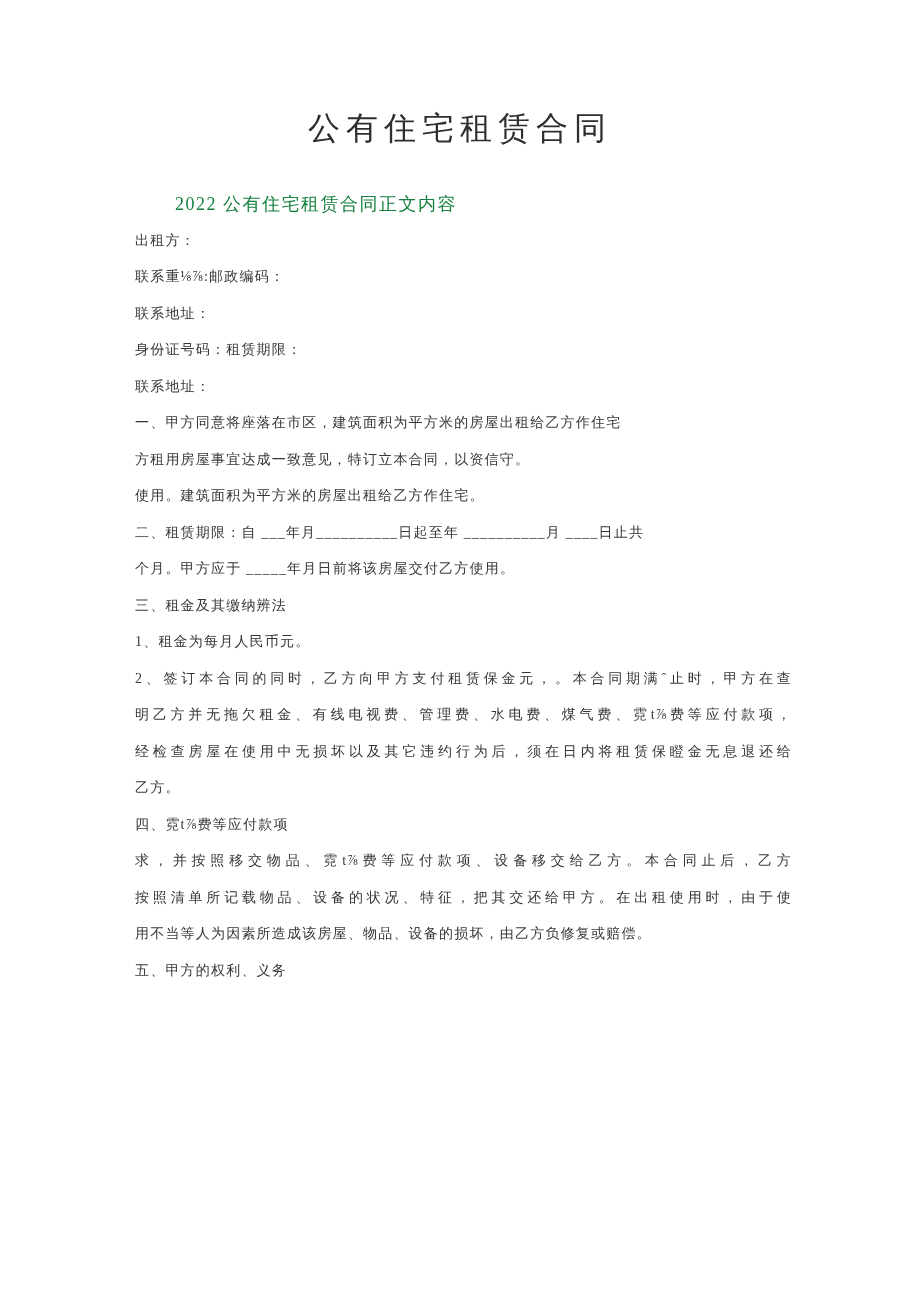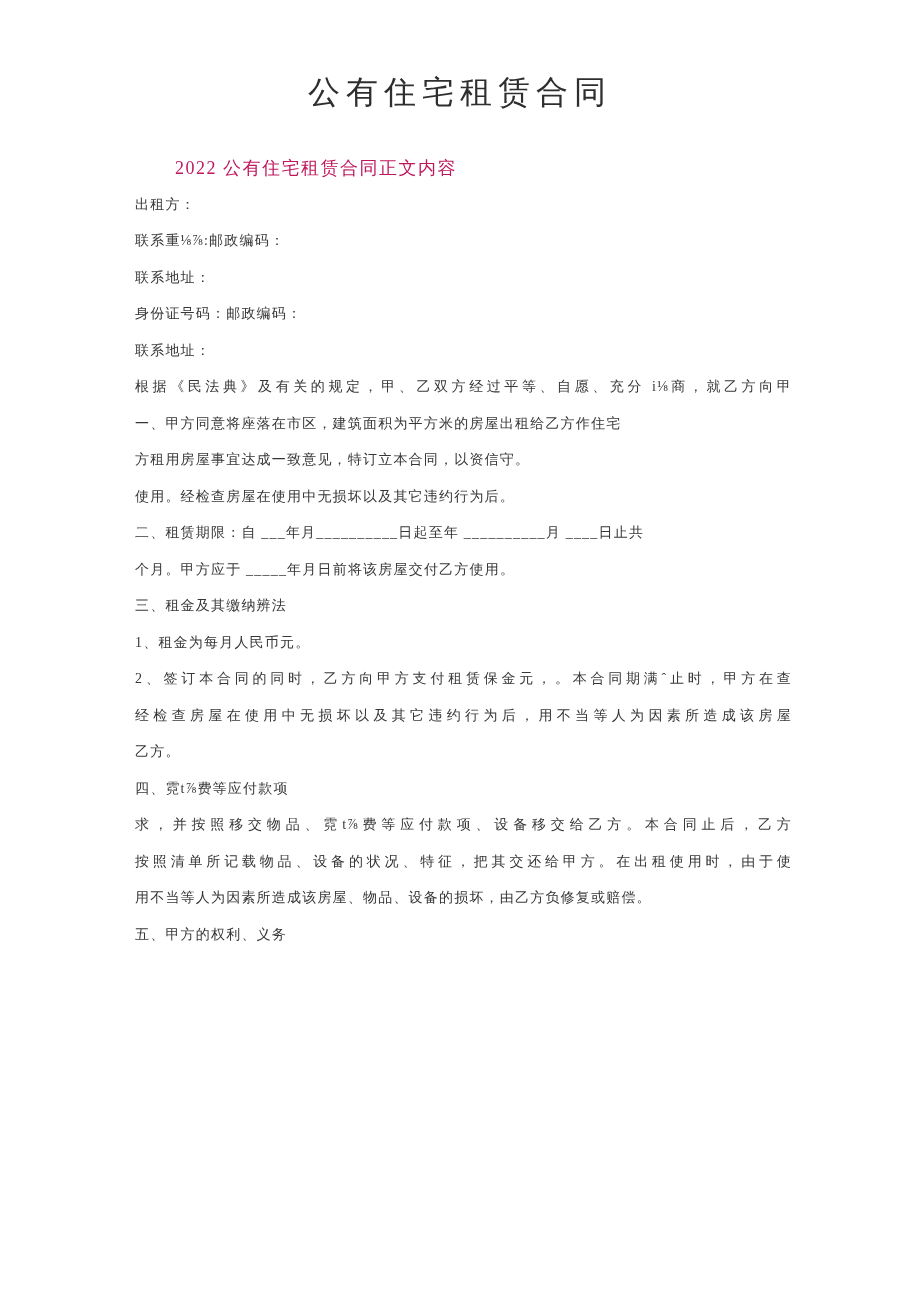--- a/index.html
+++ b/index.html
@@ -11,36 +11,36 @@
     position: relative;
     width: 920px;
     height: 1301px;
     background: #ffffff;
     overflow: hidden;
     font-family: "Liberation Serif", "DejaVu Serif", serif;
     color: #363636;
   }
   .doc-title {
     margin: 0;
-    padding-top: 68px;
+    padding-top: 104px;
     text-align: center;
     font-size: 32px;
     font-weight: 500;
     letter-spacing: 6px;
     color: #2e2e2e;
     line-height: 1.55;
   }
   .doc-subtitle {
     margin: 32px 130px 0 175px;
     height: 37px;
     display: flex;
     align-items: center;
     font-size: 18px;
     letter-spacing: 1.5px;
-    color: #be185d;
+    color: #15803d;
   }
   .doc-lines {
     margin: 0 128px 0 135px;
   }
   .doc-line {
     height: 36.5px;
     display: block;
     line-height: 36.5px;
     font-size: 14px;
     letter-spacing: 1.2px;
@@ -58,32 +58,32 @@
 
 <div class="doc-page">
   <h1 class="doc-title">公有住宅租赁合同</h1>
 
   <div class="doc-subtitle">2022 公有住宅租赁合同正文内容</div>
 
   <div class="doc-lines">
       <div class="doc-line">出租方：</div>
       <div class="doc-line">联系重⅛⅞:邮政编码：</div>
       <div class="doc-line">联系地址：</div>
-      <div class="doc-line">身份证号码：邮政编码：</div>
+      <div class="doc-line">身份证号码：租赁期限：</div>
       <div class="doc-line">联系地址：</div>
-      <div class="doc-line justify">根据《民法典》及有关的规定，甲、乙双方经过平等、自愿、充分 i⅛商，就乙方向甲</div>
       <div class="doc-line">一、甲方同意将座落在市区，建筑面积为平方米的房屋出租给乙方作住宅</div>
       <div class="doc-line">方租用房屋事宜达成一致意见，特订立本合同，以资信守。</div>
-      <div class="doc-line">使用。经检查房屋在使用中无损坏以及其它违约行为后。</div>
+      <div class="doc-line">使用。建筑面积为平方米的房屋出租给乙方作住宅。</div>
       <div class="doc-line">二、租赁期限：自 ___年月__________日起至年 __________月 ____日止共</div>
       <div class="doc-line">个月。甲方应于 _____年月日前将该房屋交付乙方使用。</div>
       <div class="doc-line">三、租金及其缴纳辨法</div>
       <div class="doc-line">1、租金为每月人民币元。</div>
       <div class="doc-line justify">2、签订本合同的同时，乙方向甲方支付租赁保金元，。本合同期满ˆ止时，甲方在查</div>
-      <div class="doc-line justify">经检查房屋在使用中无损坏以及其它违约行为后，用不当等人为因素所造成该房屋</div>
+      <div class="doc-line justify">明乙方并无拖欠租金、有线电视费、管理费、水电费、煤气费、霓t⅞费等应付款项，</div>
+      <div class="doc-line justify">经检查房屋在使用中无损坏以及其它违约行为后，须在日内将租赁保瞪金无息退还给</div>
       <div class="doc-line">乙方。</div>
       <div class="doc-line">四、霓t⅞费等应付款项</div>
       <div class="doc-line justify">求，并按照移交物品、霓t⅞费等应付款项、设备移交给乙方。本合同止后，乙方</div>
       <div class="doc-line justify">按照清单所记载物品、设备的状况、特征，把其交还给甲方。在出租使用时，由于使</div>
       <div class="doc-line">用不当等人为因素所造成该房屋、物品、设备的损坏，由乙方负修复或赔偿。</div>
       <div class="doc-line">五、甲方的权利、义务</div>
     </div>
 </div>
 
 </body></html>

